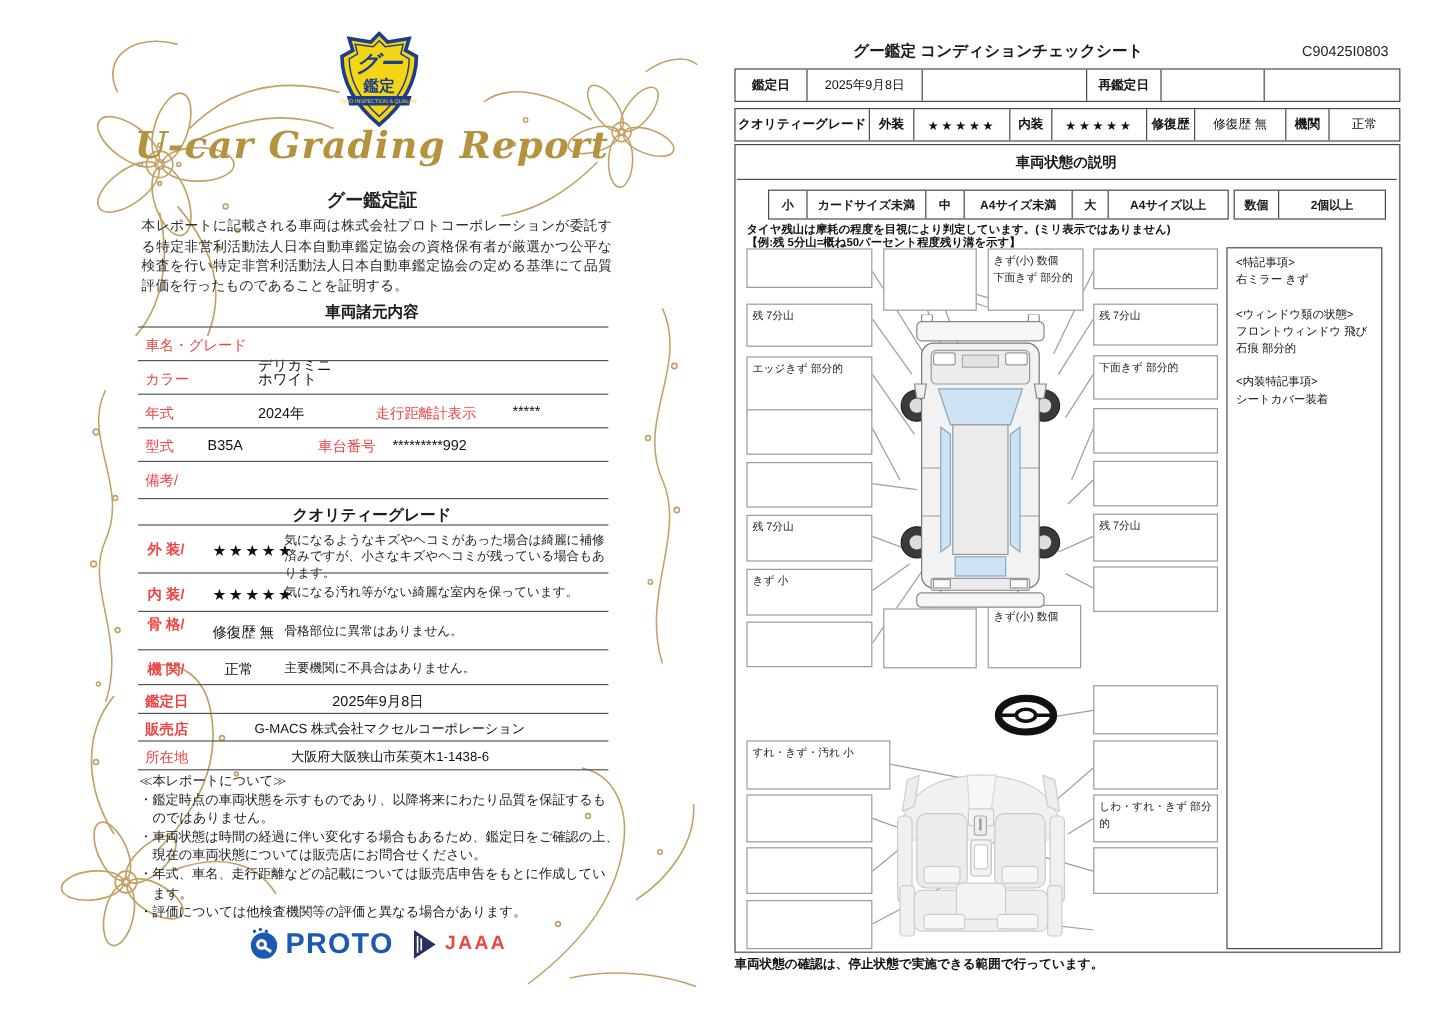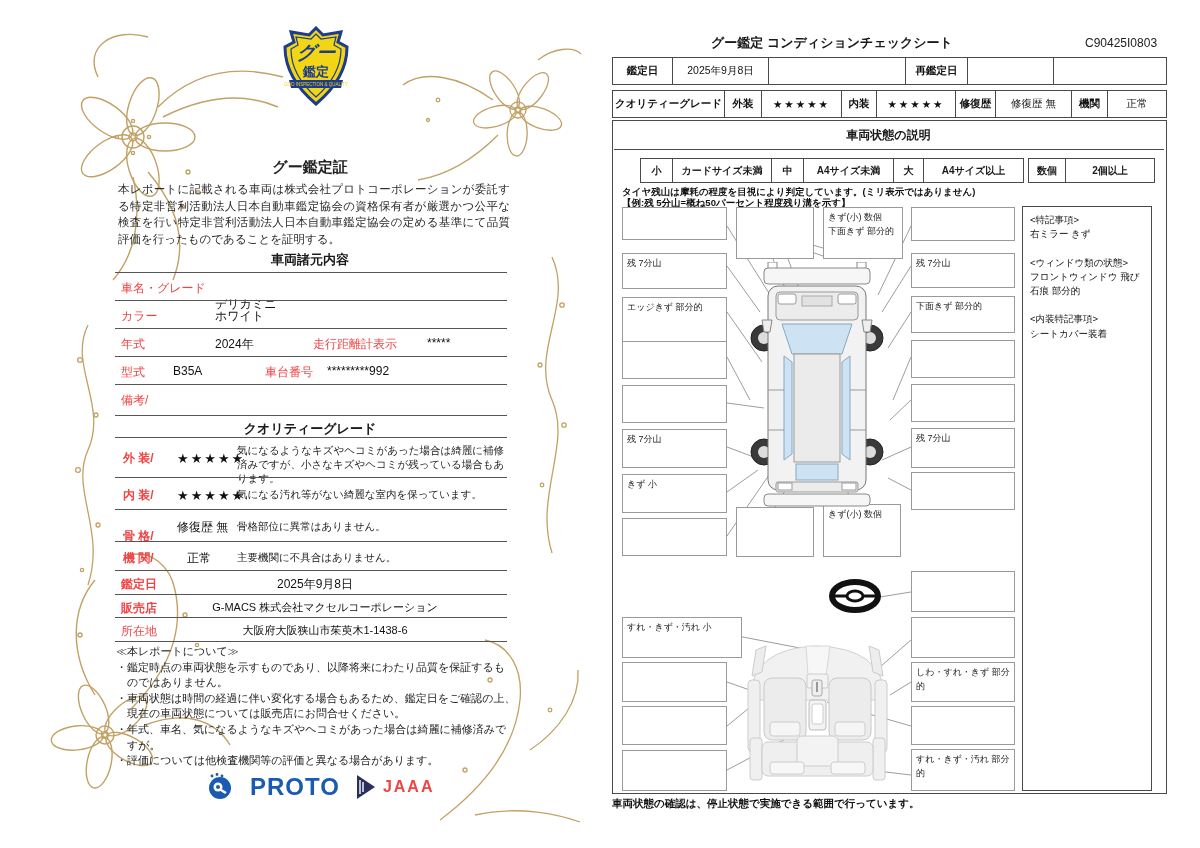--- a/index.html
+++ b/index.html
@@ -130,20 +130,21 @@
 
   <svg class="abs" style="left:281px;top:26px" width="70" height="84" viewBox="0 0 70 84">
     <path d="M35,2 L42,9 L60,6 L57,16 L66,21 Q66,52 35,78 Q4,52 4,21 L13,16 L10,6 L28,9 Z" fill="#f2d616" stroke="#1d3c8c" stroke-width="3"></path>
     <path d="M35,8 L40,13 L55,11 L53,19 L60,23 Q60,49 35,71 Q10,49 10,23 L17,19 L15,11 L30,13 Z" fill="none" stroke="#1d3c8c" stroke-width="1.2"></path>
     <text x="35" y="33" text-anchor="middle" font-size="19" font-weight="bold" font-style="italic" fill="#1d3c8c" font-family="Liberation Sans, sans-serif">グー</text>
     <text x="35" y="50" text-anchor="middle" font-size="13" font-weight="bold" fill="#1d3c8c" font-family="Liberation Sans, sans-serif">鑑定</text>
     <path d="M8,54 L62,54 L60,62 L10,62 Z" fill="#1d3c8c"></path>
     <text x="35" y="60" text-anchor="middle" font-size="4.5" fill="#f2d616" font-family="Liberation Sans, sans-serif">GOO INSPECTION &amp; QUALITY</text>
   </svg>
 
+  <div class="abs script-title ctr" style="left:110px;top:104px;width:400px">U-car Grading Report</div>
   <div class="abs cert-sub ctr" style="left:110px;top:158px;width:400px">グー鑑定証</div>
   <div class="abs intro serif" style="left:118px;top:181px;width:392px">本レポートに記載される車両は株式会社プロトコーポレーションが委託する特定非営利活動法人日本自動車鑑定協会の資格保有者が厳選かつ公平な検査を行い特定非営利活動法人日本自動車鑑定協会の定める基準にて品質評価を行ったものであることを証明する。</div>
 
   <div class="abs sec-h ctr" style="left:110px;top:251px;width:400px">車両諸元内容</div>
 
   <div class="specrow" style="top:272px;height:28px">
     <span class="abs lbl" style="left:6px;top:7px">車名・グレード</span>
     <span class="abs val" style="left:100px;top:23px">デリカミニ</span>
   </div>
   <div class="specrow" style="top:300px;height:28px">
@@ -172,21 +173,21 @@
     <span class="abs lbl" style="left:8px;top:12px;font-weight:bold">外 装/</span>
     <span class="abs stars" style="left:62px;top:13px">★★★★★</span>
     <span class="abs desc" style="left:122px;top:5px;width:268px">気になるようなキズやヘコミがあった場合は綺麗に補修済みですが、小さなキズやヘコミが残っている場合もあります。</span>
   </div>
   <div class="specrow" style="top:477px;height:32px">
     <span class="abs lbl" style="left:8px;top:9px;font-weight:bold">内 装/</span>
     <span class="abs stars" style="left:62px;top:10px">★★★★★</span>
     <span class="abs desc" style="left:122px;top:9px;width:268px">気になる汚れ等がない綺麗な室内を保っています。</span>
   </div>
   <div class="specrow" style="top:509px;height:32px">
-    <span class="abs lbl" style="left:8px;top:18px;font-weight:bold">骨 格/</span>
+    <span class="abs lbl" style="left:8px;top:2px;font-weight:bold">骨 格/</span>
     <span class="abs val" style="left:62px;top:9px">修復歴 無</span>
     <span class="abs desc" style="left:122px;top:9px;width:268px">骨格部位に異常はありません。</span>
   </div>
   <div class="specrow" style="top:541px;height:29px">
     <span class="abs lbl" style="left:8px;top:8px;font-weight:bold">機 関/</span>
     <span class="abs val" style="left:72px;top:8px">正常</span>
     <span class="abs desc" style="left:122px;top:8px;width:268px">主要機関に不具合はありません。</span>
   </div>
 
   <div class="specrow" style="top:570px;height:24px">
@@ -199,26 +200,26 @@
   </div>
   <div class="specrow" style="top:617px;height:23px;border-bottom:1px solid #555">
     <span class="abs lbl" style="left:6px;top:5px;font-weight:normal">所在地</span>
     <span class="abs val ctr" style="left:60px;top:5px;width:300px;font-size:11px">大阪府大阪狭山市茱萸木1-1438-6</span>
   </div>
 
   <div class="abs about serif" style="left:116px;top:644px;width:400px">
     <div>≪本レポートについて≫</div>
     <div class="bullet">・鑑定時点の車両状態を示すものであり、以降将来にわたり品質を保証するものではありません。</div>
     <div class="bullet">・車両状態は時間の経過に伴い変化する場合もあるため、鑑定日をご確認の上、現在の車両状態については販売店にお問合せください。</div>
-    <div class="bullet">・年式、車名、気になるようなキズやヘコミがあった場合は綺麗に補修済みですが。</div>
+    <div class="bullet">・年式、車名、走行距離などの記載については販売店申告をもとに作成しています。</div>
     <div class="bullet">・評価については他検査機関等の評価と異なる場合があります。</div>
   </div>
 
   <div class="abs" style="left:205px;top:772px;width:230px;display:flex;align-items:center;gap:14px">
-    <div style="display:flex;align-items:center;gap:15px">
+    <div style="display:flex;align-items:center;gap:3px">
       <svg width="30" height="30" viewBox="0 0 30 30">
         <circle cx="15" cy="16" r="11" fill="#1b5ab2"></circle>
         <circle cx="13" cy="15" r="4.5" fill="#fff"></circle>
         <circle cx="13" cy="15" r="2" fill="#1b5ab2"></circle>
         <path d="M16,18 L21,21" stroke="#fff" stroke-width="2.5"></path>
         <circle cx="7" cy="4" r="1.4" fill="#1b5ab2"></circle>
           <circle cx="12" cy="2.5" r="1.4" fill="#1b5ab2"></circle>
           <circle cx="17" cy="4" r="1.4" fill="#1b5ab2"></circle>
       </svg>
       <span style="font-size:24px;font-weight:bold;color:#1b5ab2;letter-spacing:1px">PROTO</span>
@@ -387,21 +388,20 @@
 
   <div class="bx" style="left:622px;top:617px;width:120px;height:41px">すれ・きず・汚れ 小</div>
   <div class="bx" style="left:622px;top:662px;width:105px;height:40px"></div>
   <div class="bx" style="left:622px;top:706px;width:105px;height:39px"></div>
   <div class="bx" style="left:622px;top:750px;width:105px;height:41px"></div>
 
   <div class="bx" style="left:911px;top:571px;width:104px;height:41px"></div>
   <div class="bx" style="left:911px;top:617px;width:104px;height:41px"></div>
   <div class="bx" style="left:911px;top:662px;width:104px;height:40px">しわ・すれ・きず 部分的</div>
   <div class="bx" style="left:911px;top:706px;width:104px;height:39px"></div>
-  <div class="bx" style="left:911px;top:749px;width:104px;height:42px">すれ・きず・汚れ 部分的</div>
 
   <svg class="abs" style="left:740px;top:634px" width="155" height="150" viewBox="0 0 155 150">
     <path d="M10,64 Q12,14 77,12 Q143,14 145,64 L145,66 L10,66 Z" fill="#f1f1f1" stroke="#d0d0d0"></path>
     <polygon points="16,16 26,12 22,38 12,42" fill="#ededed" stroke="#ccc"></polygon>
     <polygon points="129,12 139,16 143,42 133,38" fill="#ededed" stroke="#ccc"></polygon>
     <path d="M66,12 L90,12 L86,42 Q77,48 68,42 Z" fill="#f7f7f7" stroke="#d8d8d8"></path>
     <rect x="8" y="46" width="12" height="72" rx="4" fill="#f0f0f0" stroke="#ccc"></rect>
     <rect x="135" y="46" width="12" height="72" rx="4" fill="#f0f0f0" stroke="#ccc"></rect>
     <rect x="24" y="44" width="42" height="62" rx="8" fill="#ececec" stroke="#c8c8c8"></rect>
     <rect x="30" y="88" width="30" height="14" rx="3" fill="#f5f5f5" stroke="#ccc"></rect>

